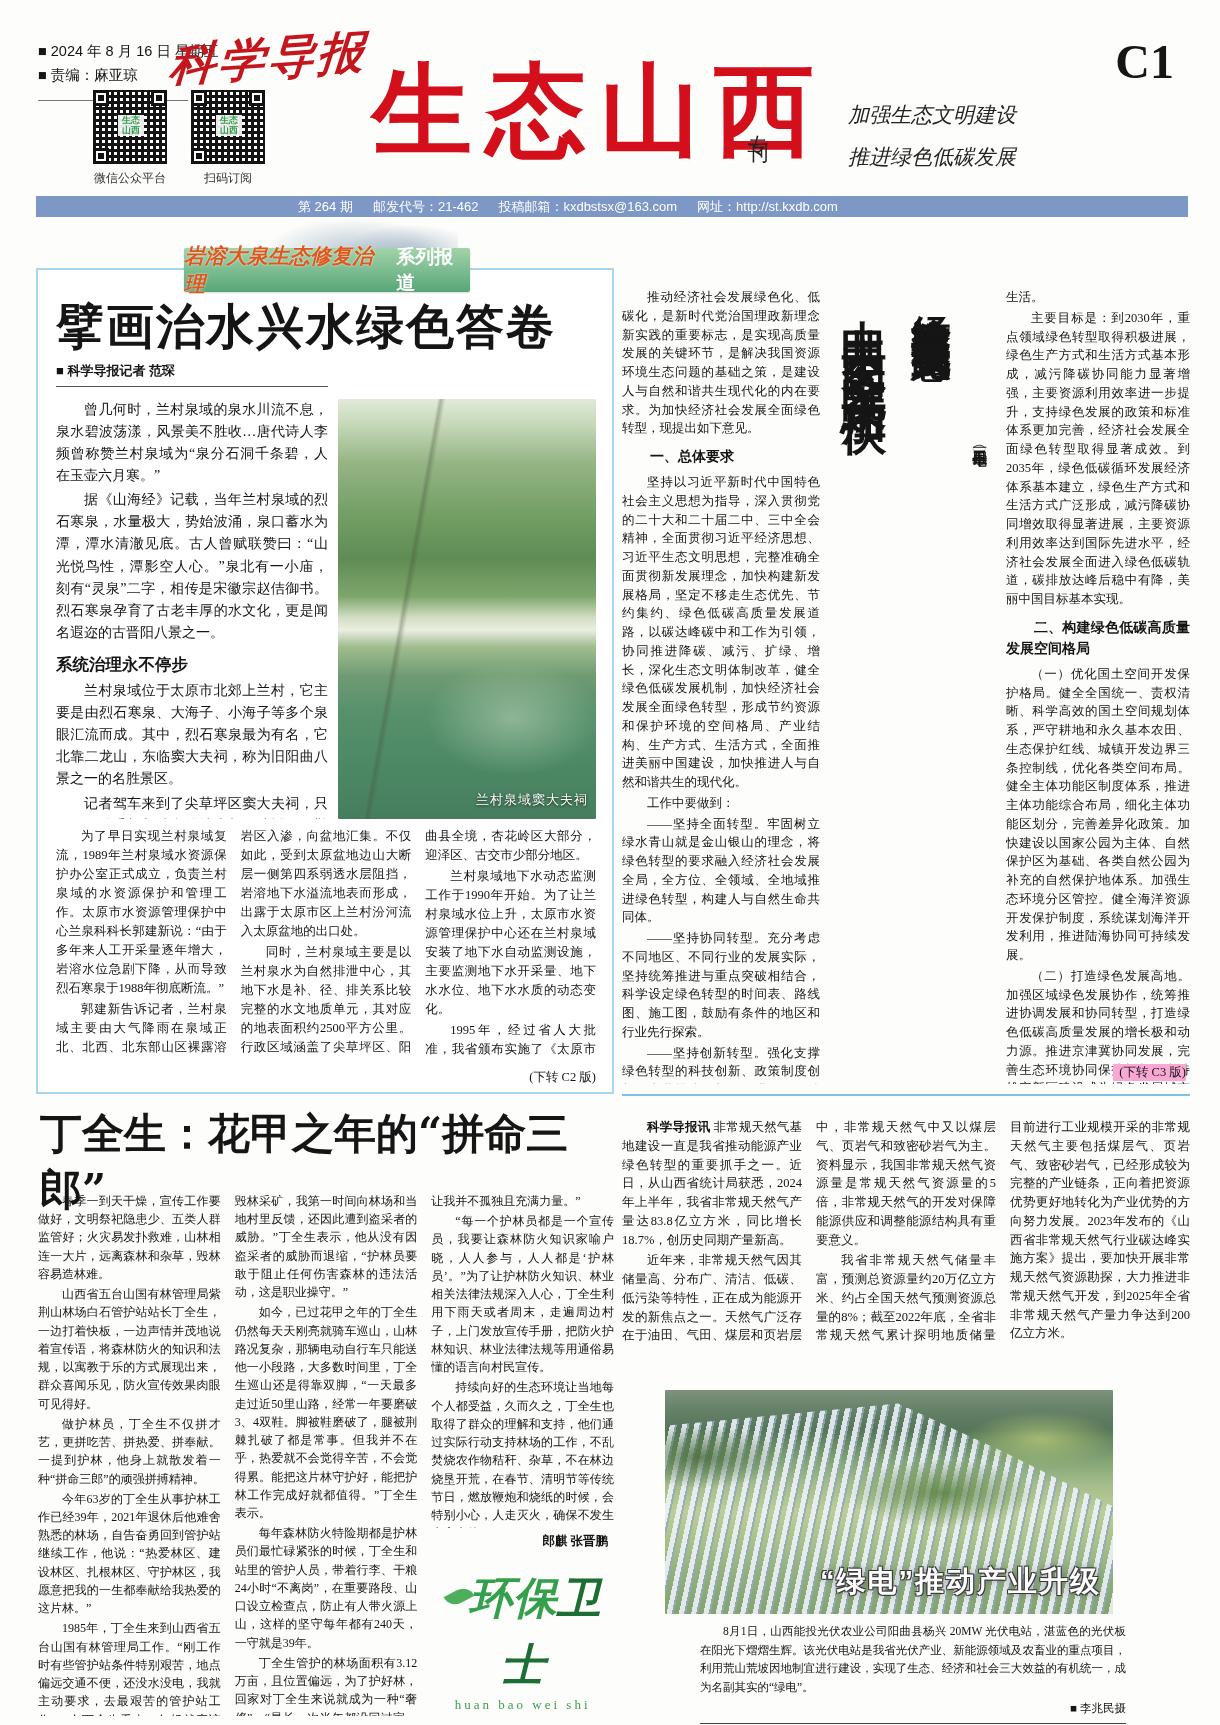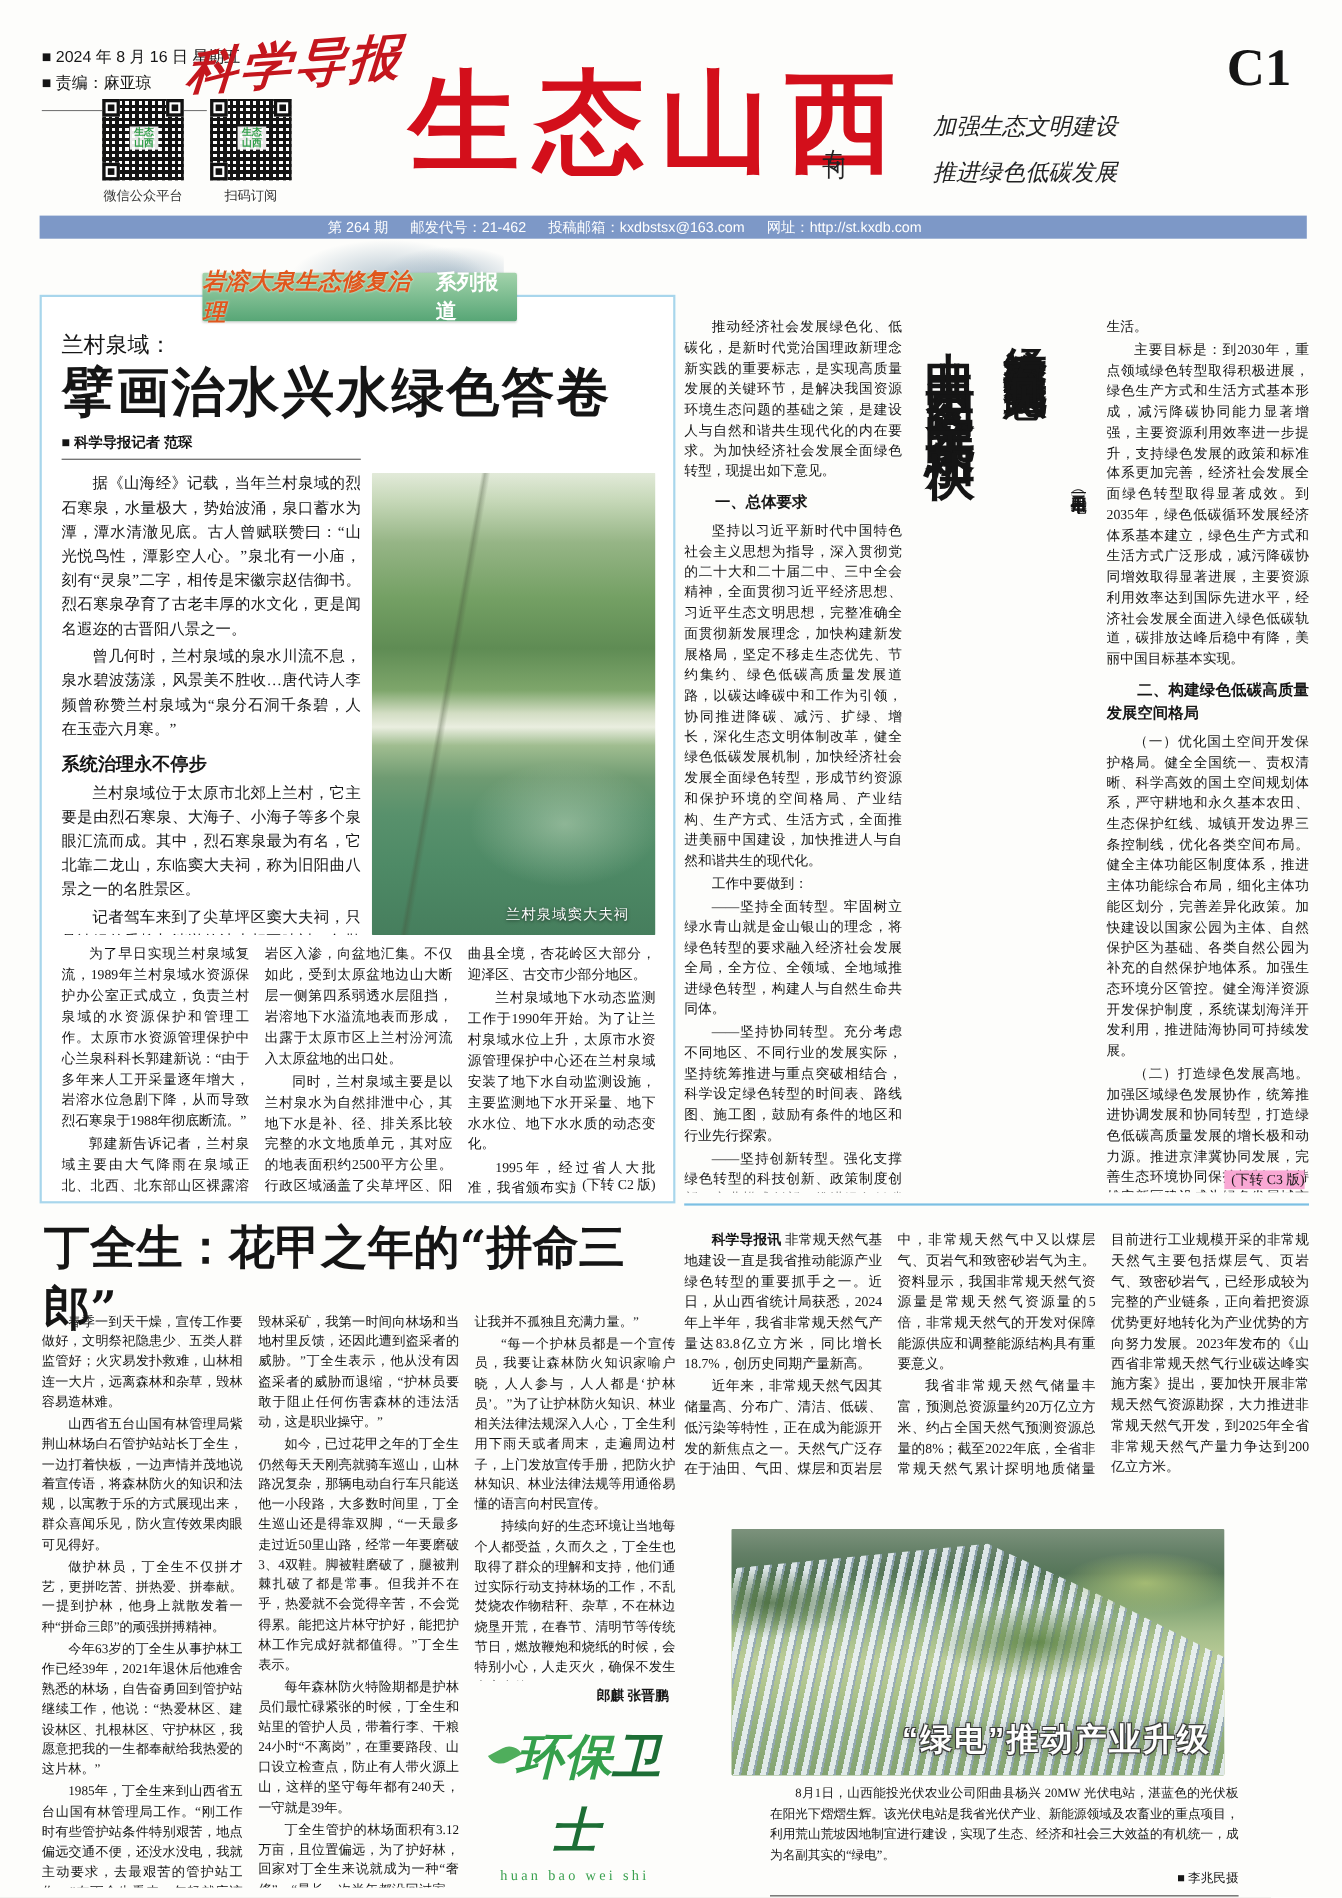--- a/index.html
+++ b/index.html
@@ -57,21 +57,21 @@
   .zoneA{display:flex;gap:10px;height:420px;overflow:hidden;}
   .zoneA .txt{width:272px;font-size:14px;line-height:1.58;text-align:justify;overflow:hidden;}
   .subhead{font-weight:bold;font-size:16.5px;font-family:"Liberation Sans",sans-serif;
       text-indent:0;margin:7px 0 3px;}
   .pond{flex:1;position:relative;border-radius:1px;overflow:hidden;
      background:
       radial-gradient(45% 18% at 68% 76%,rgba(225,238,214,.4),rgba(225,238,214,0) 75%),
       linear-gradient(100deg,rgba(255,255,255,0) 30%,rgba(70,82,58,.35) 31%,rgba(255,255,255,0) 32.5%),
       linear-gradient(180deg,#e2ead9 0,#c6d8b8 6%,#96b586 15%,#74a064 27%,#5f8c54 38%,#7ea66b 47%,
        #d2ddc3 52%,#eaeee0 55%,#a0bd90 59%,#6f9b72 66%,#58916c 74%,#4e8a66 85%,#467e5d 100%);}
-  .pond-caption{position:absolute;right:24px;bottom:10px;color:#fff;font-size:13px;
+  .pond-caption{position:absolute;right:8px;bottom:10px;color:#fff;font-size:13px;
      text-shadow:0 1px 3px rgba(0,0,0,.8);letter-spacing:1px;}
   .zoneB{margin-top:8px;height:246px;column-count:3;column-gap:14px;font-size:12.5px;
      line-height:1.52;text-align:justify;overflow:hidden;}
   .lead-cont{position:absolute;right:16px;bottom:6px;font-size:12.5px;background:#fff;padding-left:6px;}
 
   
   .policy{position:absolute;left:622px;top:268px;width:568px;height:816px;display:flex;
           justify-content:space-between;overflow:hidden;}
   .policy .colA{width:198px;font-size:12.5px;line-height:1.5;text-align:justify;overflow:hidden;padding-top:20px;}
   .policy .colB{width:184px;font-size:12.5px;line-height:1.5;text-align:justify;overflow:hidden;padding-top:20px;}
@@ -170,27 +170,26 @@
     <span>网址：http://st.kxdb.com</span>
   </div>
 
   <div class="mountain"></div>
   <div class="banner-strip">
     <span class="banner-script">岩溶大泉生态修复治理</span>
     <span class="banner-sub">系列报道</span>
   </div>
 
   <div class="lead-box">
-    <div class="lead-kicker">兰村泉域：</div>
     <div class="lead-headline">擘画治水兴水绿色答卷</div>
     <div class="lead-byline">■ 科学导报记者 范琛</div>
     <div class="zoneA">
       <div class="txt">
+        <p>曾几何时，兰村泉域的泉水川流不息，泉水碧波荡漾，风景美不胜收…唐代诗人李频曾称赞兰村泉域为“泉分石洞千条碧，人在玉壶六月寒。”</p>
         <p>据《山海经》记载，当年兰村泉域的烈石寒泉，水量极大，势始波涌，泉口蓄水为潭，潭水清澈见底。古人曾赋联赞曰：“山光悦鸟性，潭影空人心。”泉北有一小庙，刻有“灵泉”二字，相传是宋徽宗赵佶御书。烈石寒泉孕育了古老丰厚的水文化，更是闻名遐迩的古晋阳八景之一。</p>
-        <p>曾几何时，兰村泉域的泉水川流不息，泉水碧波荡漾，风景美不胜收…唐代诗人李频曾称赞兰村泉域为“泉分石洞千条碧，人在玉壶六月寒。”</p>
         <div class="subhead">系统治理永不停步</div>
         <p>兰村泉域位于太原市北郊上兰村，它主要是由烈石寒泉、大海子、小海子等多个泉眼汇流而成。其中，烈石寒泉最为有名，它北靠二龙山，东临窦大夫祠，称为旧阳曲八景之一的名胜景区。</p>
         <p>记者驾车来到了尖草坪区窦大夫祠，只见淡绿的垂柳与清澈的池水相互映衬，勾勒出了一幅美丽动人的山水画卷，让人陶醉其中，更加流连忘返……</p>
 
       </div>
       <div class="pond">
         <div class="pond-caption">兰村泉域窦大夫祠</div>
       </div>
     </div>
     <div class="zoneB">

